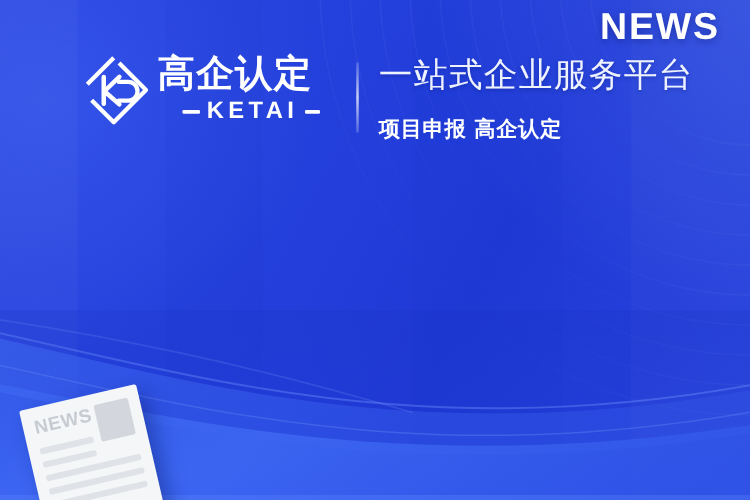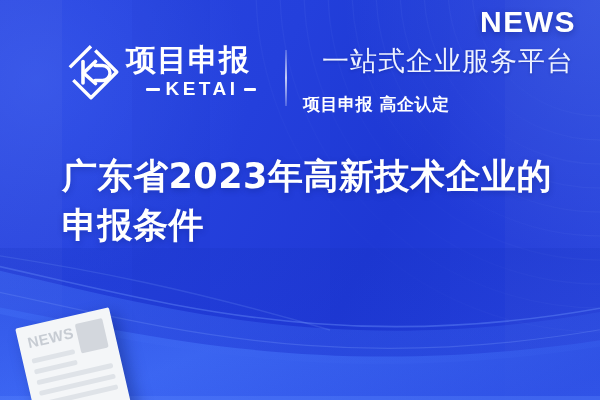--- a/index.html
+++ b/index.html
@@ -59,21 +59,20 @@
     position:absolute;left:285px;top:50px;width:1.5px;height:56px;
     background:linear-gradient(180deg,rgba(255,255,255,.20),rgba(255,255,255,.75),rgba(255,255,255,.20));
   }
 
   .slogan{position:absolute;left:303px;top:44px;width:270px;}
   .slogan-main{
     color:#eef2ff;font-size:27px;line-height:33px;white-space:nowrap;
     letter-spacing:1px;font-weight:400;
     font-family:"DejaVu Sans","Liberation Sans",sans-serif;
     text-shadow:0 1px 3px rgba(10,30,120,.35);
-    margin-left:19px;
   }
   .slogan-sub{
     margin-top:16px;color:#ffffff;font-size:17px;line-height:22px;
     white-space:nowrap;letter-spacing:.5px;font-weight:bold;
     font-family:"DejaVu Serif","Liberation Serif",serif;
   }
 
   .news-badge{
     position:absolute;right:24px;top:5px;
     color:#ffffff;font-size:30px;font-weight:bold;letter-spacing:1.5px;
@@ -187,39 +186,38 @@
         <path d="M29 3.2 L54.8 29 L29 54.8 L3.2 29 Z" stroke="#ffffff" stroke-width="3.4" stroke-linejoin="round" transform="rotate(0 29 29)" rx="6" style="stroke-dasharray:92 18;stroke-dashoffset:-6"></path>
         <g stroke="#ffffff" stroke-width="3.6" stroke-linecap="round" stroke-linejoin="round" fill="none">
           <path d="M21 18.5 L21 40"></path>
           <path d="M33.5 18.5 L21.5 30 L33.5 40.5"></path>
         </g>
         <path d="M33 22.5 L40.5 22.5 A7.5 7.5 0 0 1 40.5 37.5 L33 37.5" stroke="#ffffff" stroke-width="3.4" fill="none" stroke-linecap="round"></path>
       </svg>
     </div>
 
     <div class="logo-text">
-      <div class="logo-cn">项目申报</div>
+      <div class="logo-cn">高企认定</div>
       <div class="logo-en">
         <span class="dash long"></span>
         <span class="word">KETAI</span>
         <span class="dash"></span>
       </div>
     </div>
 
     <div class="divider"></div>
 
     <div class="slogan">
       <div class="slogan-main">一站式企业服务平台</div>
       <div class="slogan-sub">项目申报 高企认定</div>
     </div>
 
     <div class="news-badge">NEWS</div>
   </div>
 
-  <div class="headline">广东省2023年高新技术企业的申报条件</div>
 
   <div class="newspaper">
     <div class="paper-sheet">
       <div class="paper-title">NEWS</div>
       <div class="paper-thumb"></div>
       <div class="paper-lines">
         <div class="ln s1"></div>
         <div class="ln s2"></div>
         <div class="ln full"></div>
         <div class="ln full"></div>

